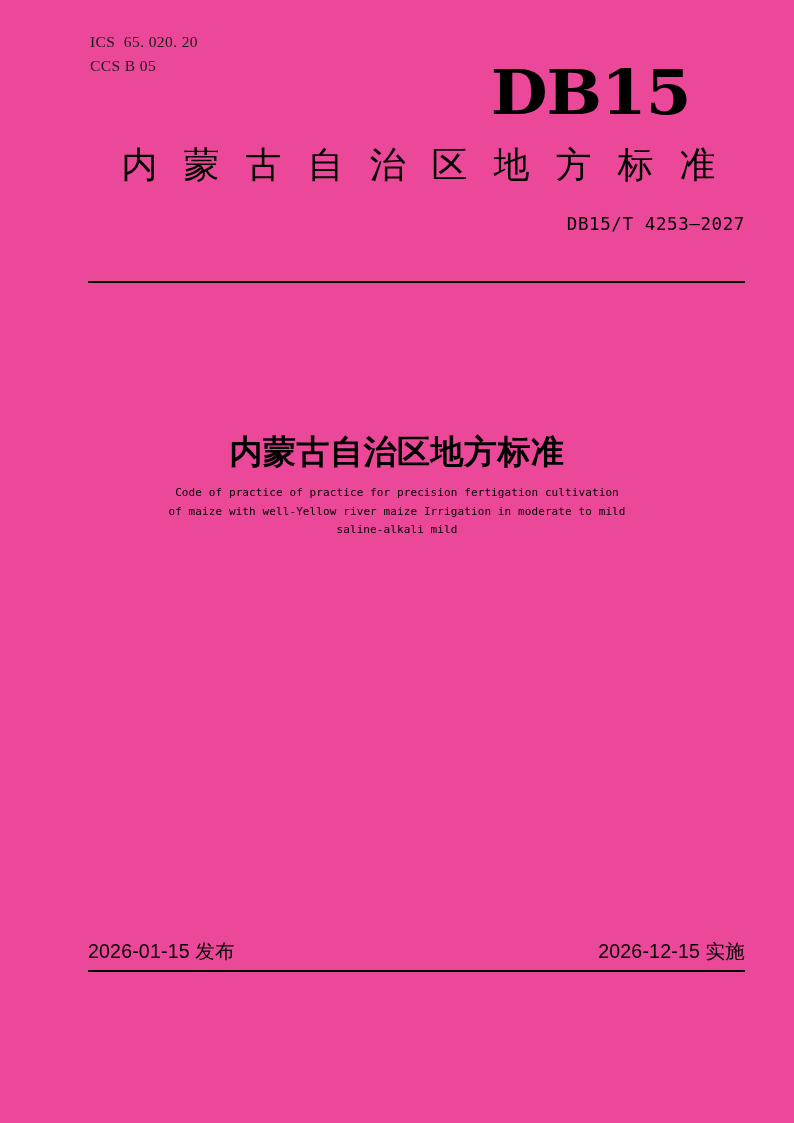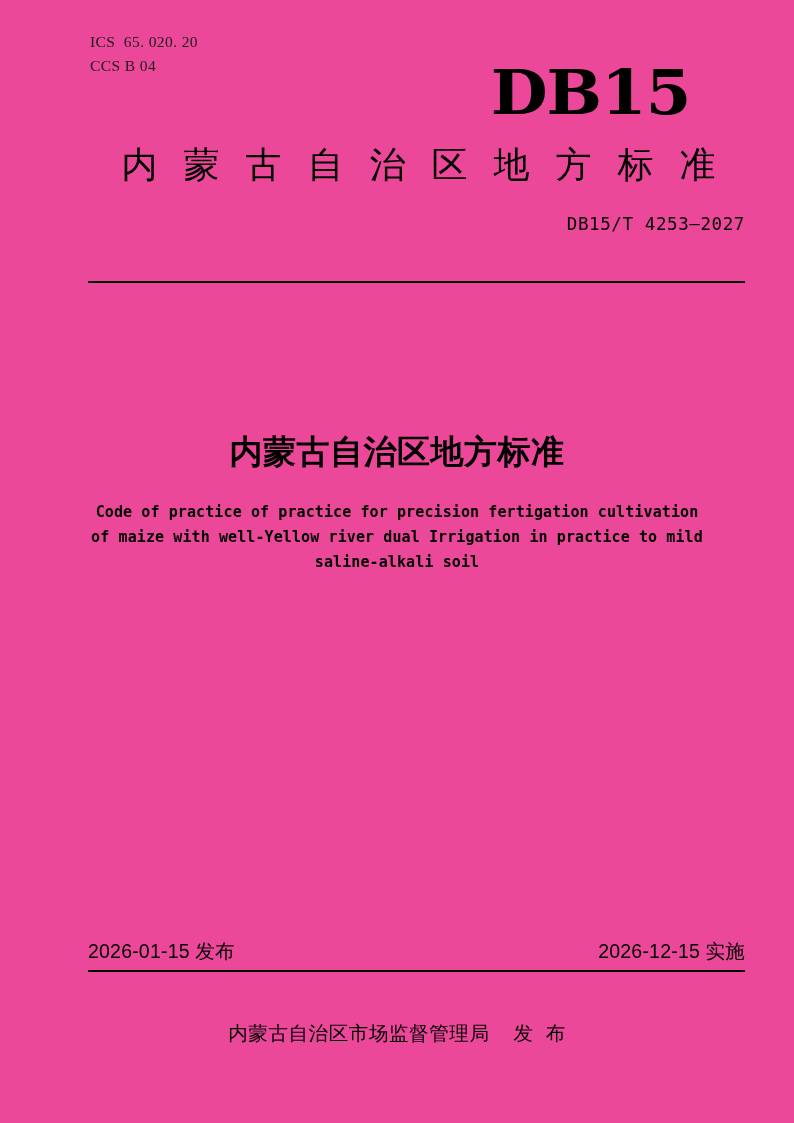--- a/index.html
+++ b/index.html
@@ -98,26 +98,26 @@
     top: 425px;
     text-align: center;
   }
   .title-cn {
     font-size: 33px;
     font-weight: 700;
     line-height: 1.62;
     letter-spacing: 0.5px;
   }
   .subtitle-en {
-    margin-top: 22px;
+    margin-top: 6px;
     font-family: "DejaVu Sans Mono", "Liberation Mono", monospace;
-    font-size: 15px;
+    font-size: 11px;
     line-height: 1.66;
     letter-spacing: 0.1px;
-    font-weight: 700;
+    font-weight: 400;
   }
   .subtitle-en > div { white-space: nowrap; }
 
   
   .date-row {
     position: absolute;
     left: 88px;
     width: 657px;
     top: 938px;
     display: flex;
@@ -140,44 +140,43 @@
     white-space: pre;
   }
 </style>
 </head>
 <body>
 
 <div class="page">
 
   <div class="code-block">
     <div class="code-line">ICS  65. 020. 20</div>
-    <div class="code-line">CCS B 04</div>
+    <div class="code-line">CCS B 05</div>
   </div>
 
   <div class="db-mark">DB15</div>
 
   <div class="std-heading">内蒙古自治区地方标准</div>
 
   <div class="std-number">DB15/T 4253—2027</div>
 
   <div class="rule rule-top"></div>
 
   <div class="title-block">
     <div class="title-cn">
       <div>内蒙古自治区地方标准</div>
     </div>
     <div class="subtitle-en">
       <div>Code of practice of practice for precision fertigation cultivation</div>
-      <div>of maize with well-Yellow river dual Irrigation in practice to mild</div>
-      <div>saline-alkali soil</div>
+      <div>of maize with well-Yellow river maize Irrigation in moderate to mild</div>
+      <div>saline-alkali mild</div>
     </div>
   </div>
 
   <div class="date-row">
     <div class="date-issue">2026-01-15 发布</div>
     <div class="date-effective">2026-12-15 实施</div>
   </div>
 
   <div class="rule rule-bottom"></div>
 
-  <div class="publisher">内蒙古自治区市场监督管理局    发  布</div>
 
 </div>
 
 </body></html>

